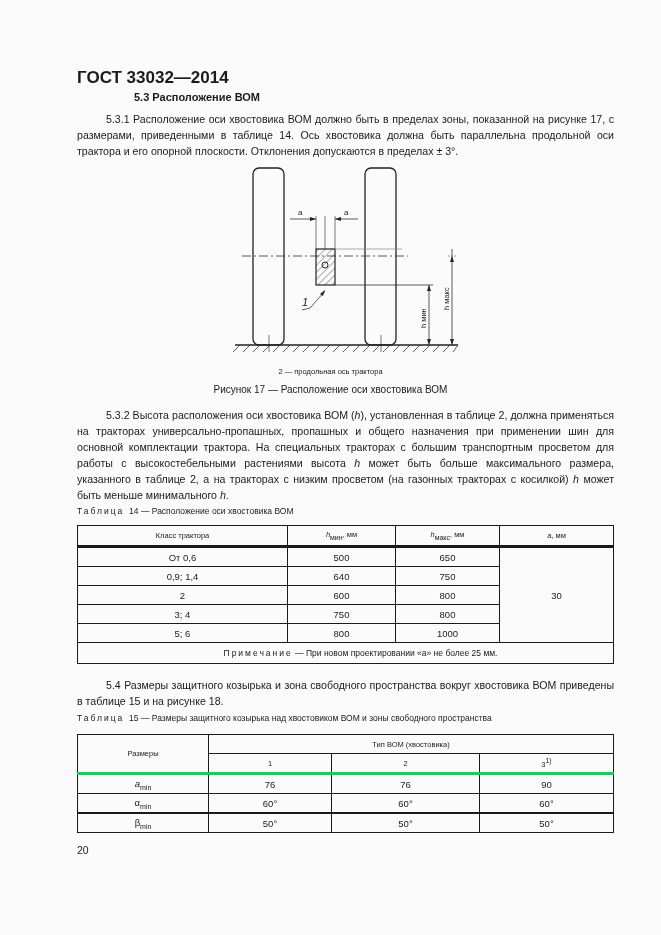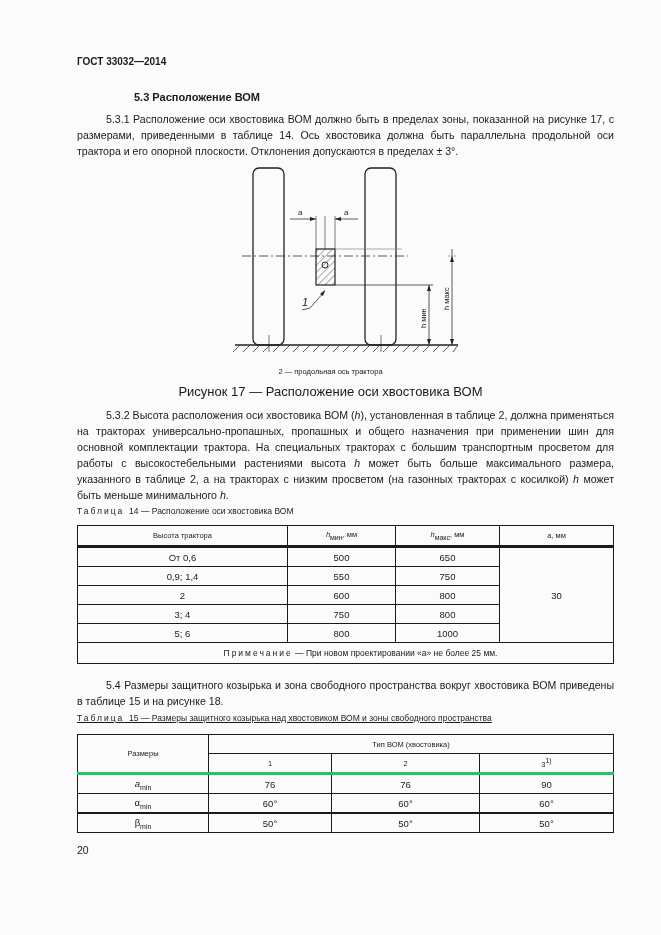--- a/index.html
+++ b/index.html
@@ -1,24 +1,24 @@
 <!DOCTYPE html>
 <html><head>
 <meta charset="utf-8">
 <style>
   html, body { margin:0; padding:0; }
   body { width:661px; height:935px; background:#fbfbfb; position:relative; overflow:hidden;
          font-family:"Liberation Sans", sans-serif; color:#1a1a1a; }
   .abs { position:absolute; }
-  .doc-header { left:77px; top:56px; font-size:10px; font-weight:bold; }
+  .doc-header { left:77px; top:68px; font-size:17px; font-weight:bold; }
   .section-title { left:106px; top:91px; font-size:11px; font-weight:bold;padding-left:28px; }
   .para { left:77px; width:537px; font-size:10.6px; line-height:16px; text-align:justify; text-indent:29px; }
   .para p { margin:0; }
   .fig-legend { left:0; width:661px; top:367px; text-align:center; font-size:7.5px; }
-  .fig-caption { left:0; width:661px; top:384px; text-align:center; font-size:13px; }
+  .fig-caption { left:0; width:661px; top:384px; text-align:center; font-size:10px; }
   .table-title { left:77px; font-size:8.5px; }
   .spaced { letter-spacing:2px; }
   table { border-collapse:collapse; position:absolute; font-size:9.5px; }
   td, th { border:1px solid #1a1a1a; text-align:center; padding:0; font-weight:normal; }
   .t14 { left:77px; top:525px; width:537px; }
   .t14 th { height:19px; font-size:7.5px; }
   .t14 td { height:18px; }
   .t14 thead tr th { border-bottom:3px solid #1a1a1a; }
   .t14 .note { text-align:center; padding-left:30px; font-size:8.5px; height:20px; }
   .t15 { left:77px; top:734px; width:537px; }
@@ -130,36 +130,36 @@
 
 <table class="t14">
   <colgroup>
       <col style="width:210px">
       <col style="width:108px">
       <col style="width:104px">
       <col>
     </colgroup>
   <thead>
     <tr>
-      <th>Высота трактора</th>
+      <th>Класс трактора</th>
       <th><i>h</i><sub>мин</sub><span>, мм</span></th>
       <th><i>h</i><sub>макс</sub><span>, мм</span></th>
       <th>a, мм</th>
     </tr>
   </thead>
   <tbody>
     <tr>
       <td>От 0,6</td>
       <td>500</td>
       <td>650</td>
       <td rowspan="5">30</td>
     </tr>
     <tr>
       <td>0,9; 1,4</td>
-      <td>550</td>
+      <td>640</td>
       <td>750</td>
     </tr>
     <tr>
       <td>2</td>
       <td>600</td>
       <td>800</td>
     </tr>
     <tr>
       <td>3; 4</td>
       <td>750</td>
@@ -173,21 +173,21 @@
     <tr>
       <td colspan="4" class="note"><span class="spaced">Примечание</span><span> — При новом проектировании «a» не более 25 мм.</span></td>
     </tr>
   </tbody>
 </table>
 
 <div class="abs para" style="top:677px;">
   <p>5.4 Размеры защитного козырька и зона свободного пространства вокруг хвостовика ВОМ приведены в таблице 15 и на рисунке 18.</p>
 </div>
 
-<div class="abs table-title" style="top:713px;text-decoration:underline;">
+<div class="abs table-title" style="top:713px;">
   <span class="spaced">Таблица</span>&nbsp;
   <span>15 — Размеры защитного козырька над хвостовиком ВОМ и зоны свободного пространства</span>
 </div>
 
 <table class="t15">
   <colgroup>
       <col style="width:131px">
       <col style="width:123px">
       <col style="width:148px">
       <col>

